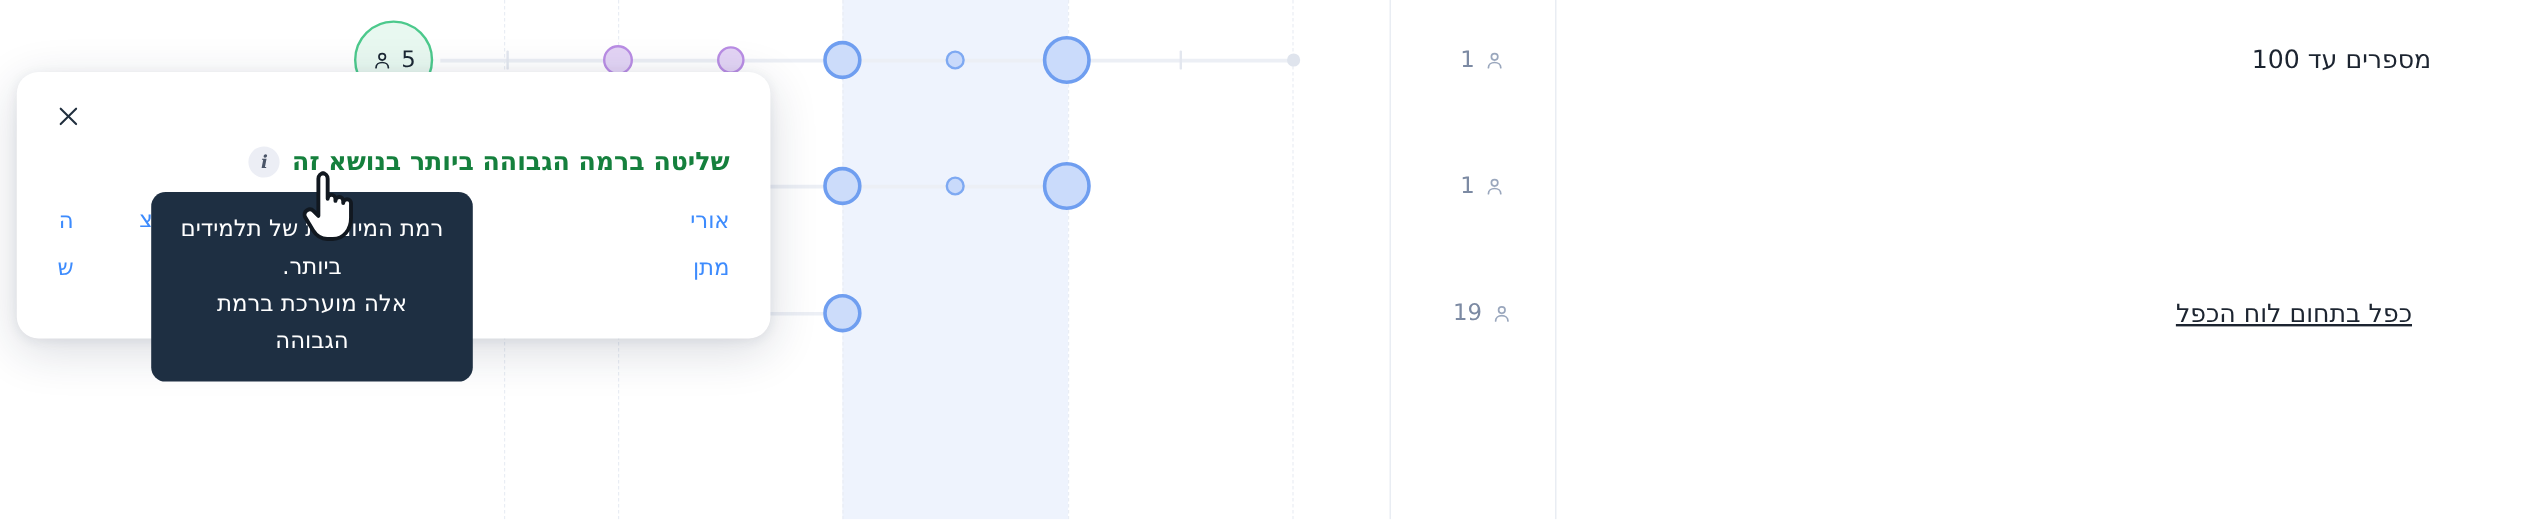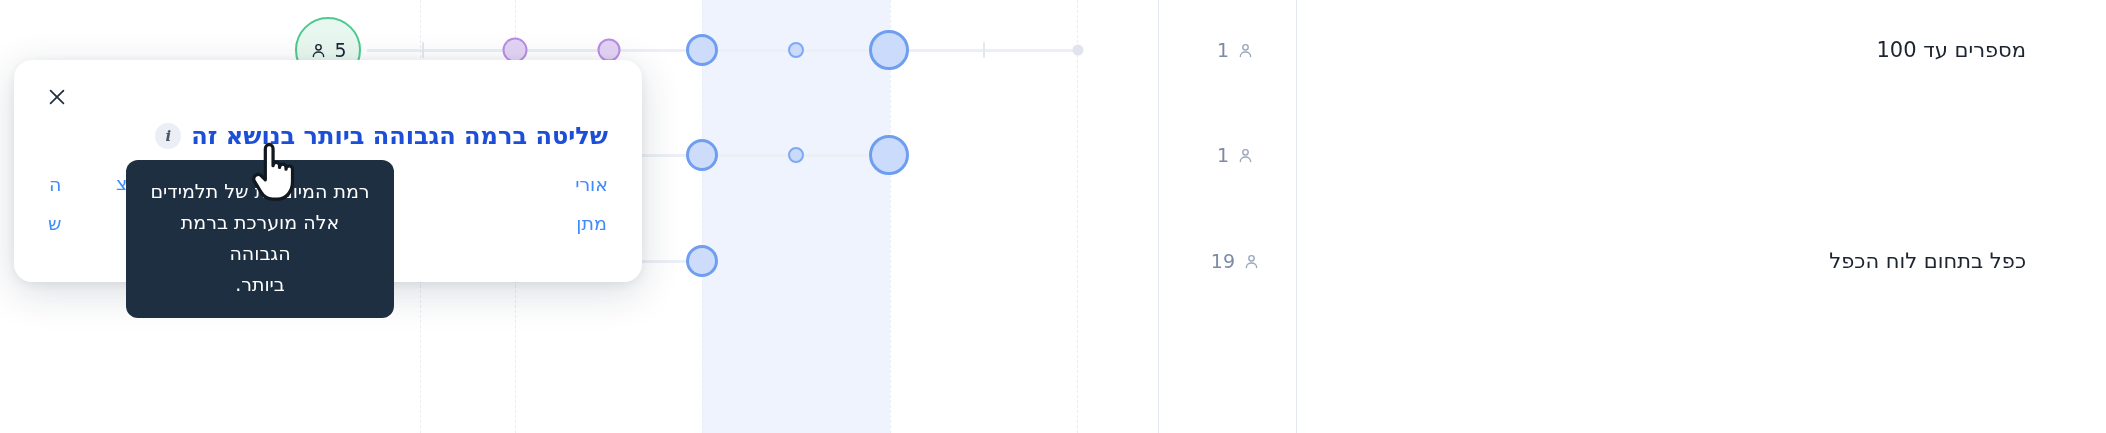--- a/index.html
+++ b/index.html
@@ -156,23 +156,23 @@
     right: 34px;
     left: 34px;
     display: flex;
     flex-direction: row;
     align-items: center;
     justify-content: flex-start;
     gap: 10px;
     direction: rtl;
   }
   .card-title {
-    font-size: 24px;
+    font-size: 21px;
     font-weight: 700;
-    color: #1d4ed8;
+    color: #15803d;
     white-space: nowrap;
   }
   .info-badge {
     width: 26px; height: 26px;
     border-radius: 50%;
     background: #eceef5;
     display: flex;
     align-items: center;
     justify-content: center;
     cursor: pointer;
@@ -184,21 +184,21 @@
     font-style: italic;
     font-size: 15px;
     color: #4a5568;
     line-height: 1;
   }
   .name-list {
     position: absolute;
     top: 105px;
     right: 34px;
     direction: rtl;
-    text-align: center;
+    text-align: right;
     margin-left: 34px;
   }
   .name-item {
     font-size: 19px;
     color: #3d8bfd;
     line-height: 39px;
     cursor: pointer;
     white-space: nowrap;
   }
   .name-col-left {
@@ -295,21 +295,21 @@
   </div>
   <div class="count-cell" style="right:845px; top:261px;">
     <svg width="19" height="19" viewBox="0 0 24 24" fill="none" stroke="#9aa7bd" stroke-width="1.8" stroke-linecap="round" stroke-linejoin="round" class="person-ico">
       <circle cx="12" cy="8" r="3.4"></circle>
       <path d="M5.5 19.5c0-3.4 2.9-5.5 6.5-5.5s6.5 2.1 6.5 5.5"></path>
     </svg>
     <span class="num">19</span>
   </div>
 
   <div class="topic-label" style="right:80px; top:50px;">מספרים עד 100</div>
-  <div class="topic-label" style="right:80px; top:261px;">כפל בתחום לוח הכפל</div>
+  <div class="topic-label" style="right:96px; top:261px;text-decoration:underline;">כפל בתחום לוח הכפל</div>
 
   <div class="card" style="left:14px; top:60px; width:628px; height:222px;">
 
     <div class="card-close">
       <svg width="22" height="22" viewBox="0 0 24 24" fill="none" stroke="#22303f" stroke-width="1.9" stroke-linecap="round">
         <line x1="5" y1="5" x2="19" y2="19"></line>
         <line x1="19" y1="5" x2="5" y2="19"></line>
       </svg>
     </div>
 
@@ -330,22 +330,22 @@
       <div class="name-item">ש</div>
     </div>
   </div>
 
   <div style="position:absolute; left:116px; top:172px; font-size:19px; color:#3d8bfd; z-index:35;">
     <span>צ</span>
   </div>
 
   <div class="tooltip" style="left:126px; top:160px; width:268px;">
     <div>רמת המיומנות של תלמידים</div>
+    <div>ביותר.</div>
     <div>אלה מוערכת ברמת הגבוהה</div>
-    <div>ביותר.</div>
   </div>
 
   <div class="cursor" style="left:252px; top:140px;">
     <svg width="54" height="70" viewBox="0 0 30 38">
       <path d="M9.2 2.0c1.4 0 2.5 1.1 2.5 2.5v9.3
                c0-1.0 0.8-1.8 1.8-1.8s1.8 0.8 1.8 1.8v1.0
                c0-1.0 0.8-1.8 1.8-1.8s1.8 0.8 1.8 1.8v1.0
                c0-1.0 0.8-1.8 1.8-1.8s1.8 0.8 1.8 1.8v7.0
                c0 5.0-3.2 9.6-8.4 9.6h-2.6
                c-3.0 0-5.0-1.4-6.6-4.0l-3.6-6.0

